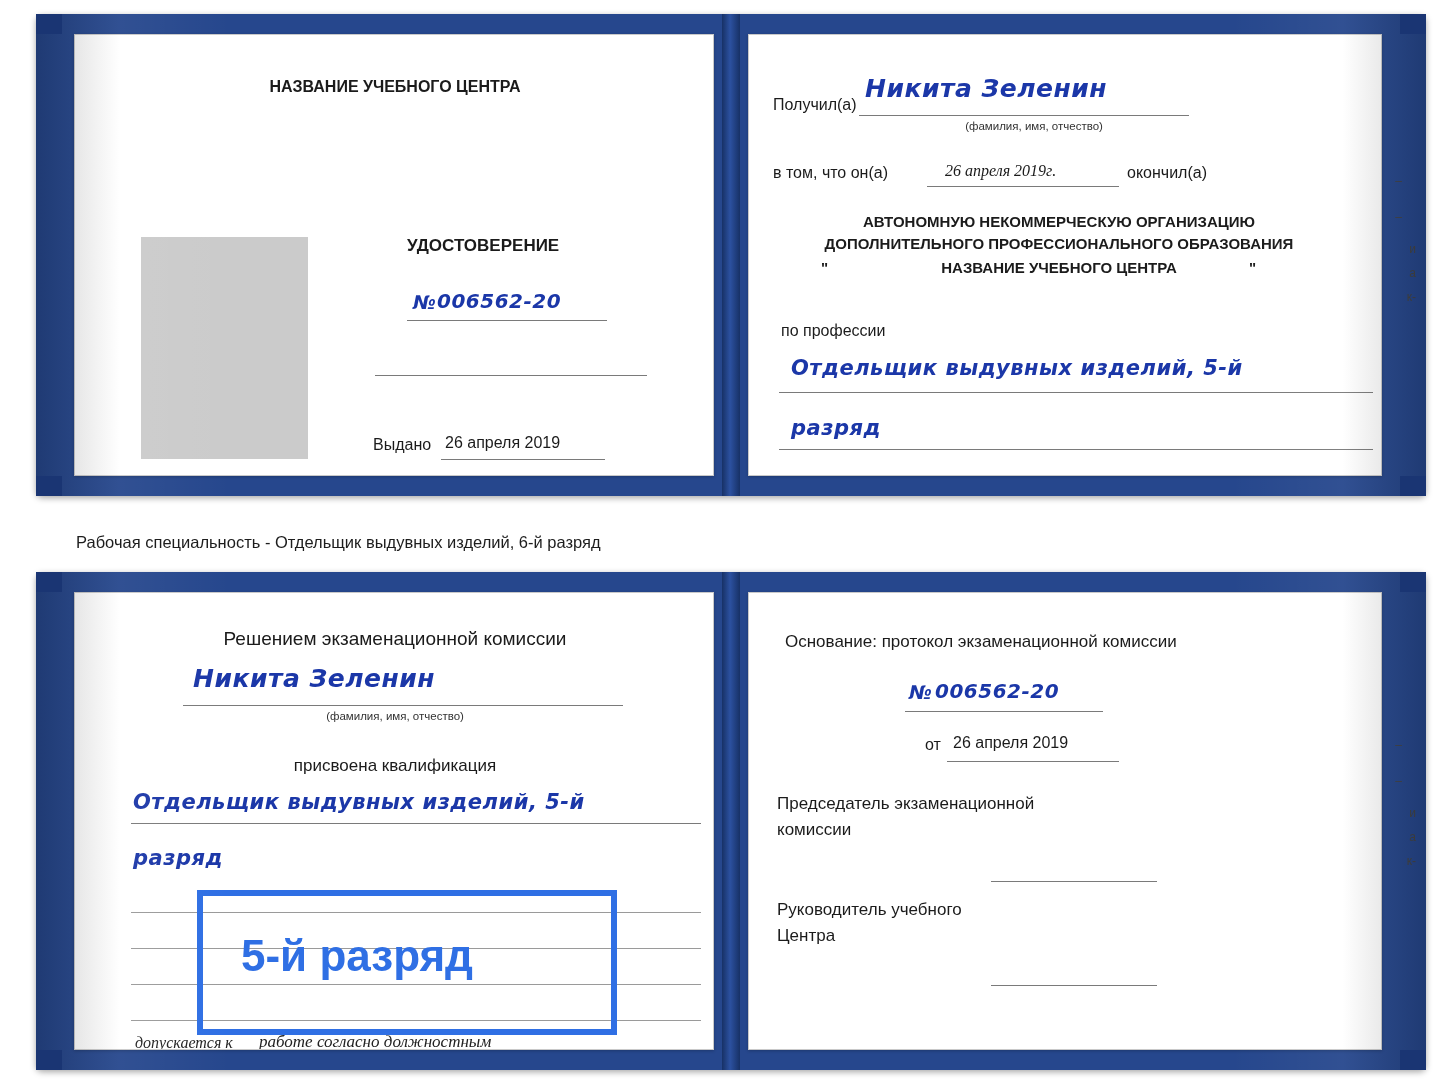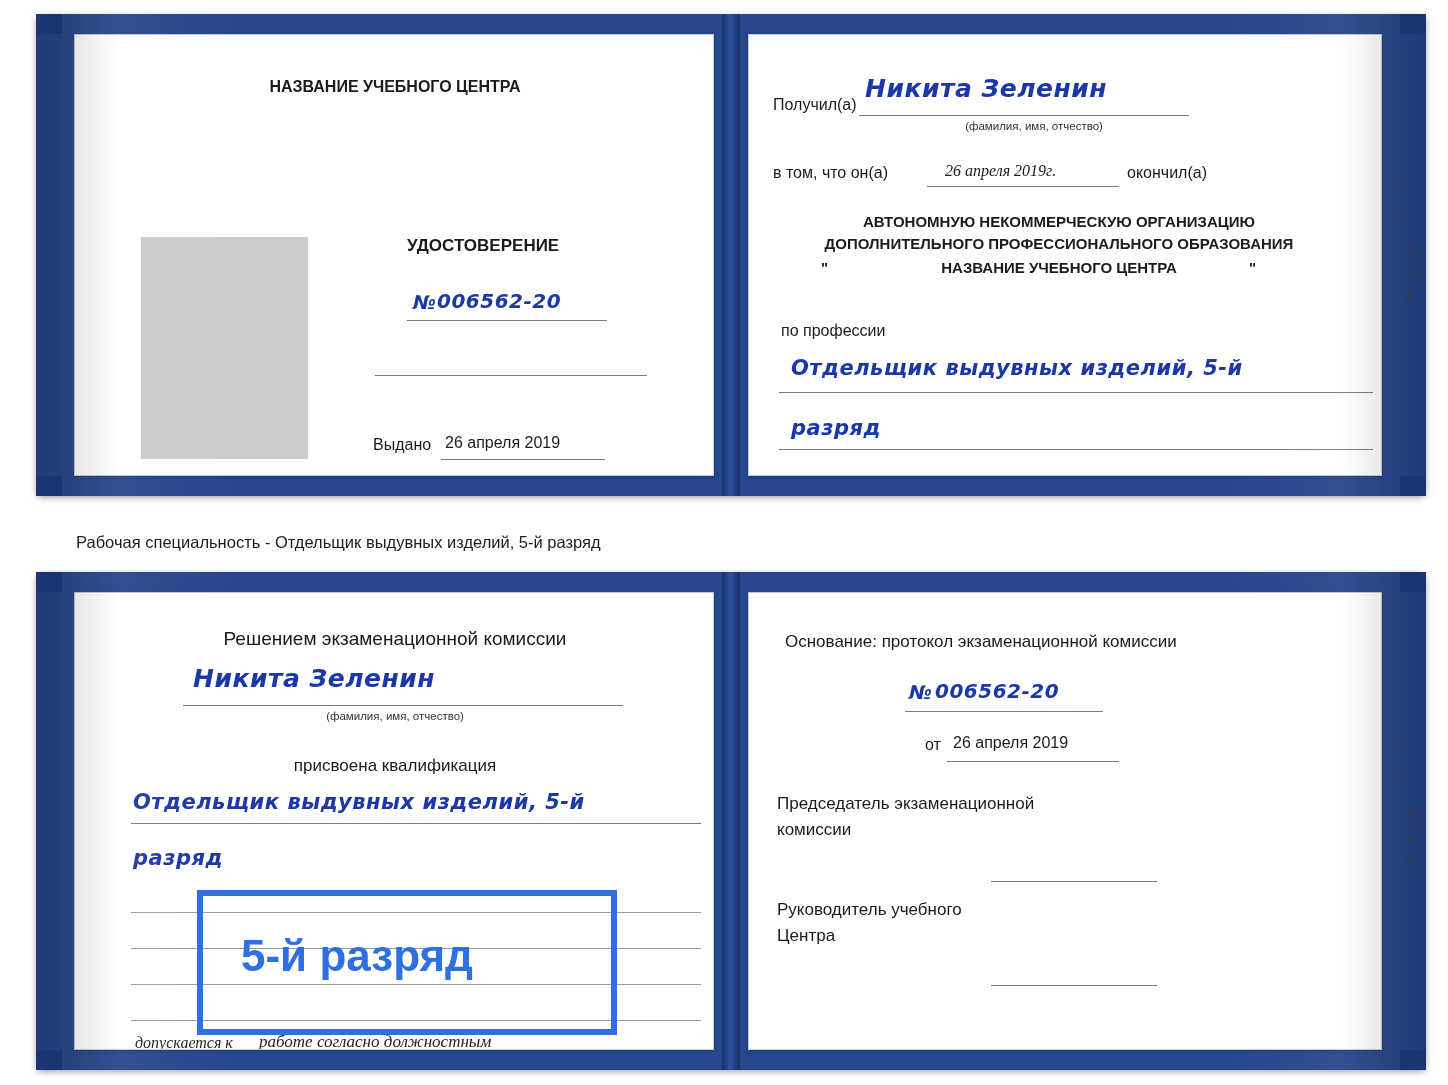--- a/index.html
+++ b/index.html
@@ -207,21 +207,21 @@
       </div>
     </div>
 
     <div class="sliver" style="right:24px; top:160px;">–</div>
     <div class="sliver" style="right:24px; top:196px;">–</div>
     <div class="sliver" style="right:10px; top:228px;">и</div>
     <div class="sliver" style="right:10px; top:252px;">а</div>
     <div class="sliver" style="right:10px; top:276px;">к-</div>
   </div>
 
-  <div class="caption">Рабочая специальность - Отдельщик выдувных изделий, 5-й разряд</div>
+  <div class="caption">Рабочая специальность - Отдельщик выдувных изделий, 6-й разряд</div>
 
   <div class="book book-bottom">
     <div class="spine" style="left:686px;"></div>
     <div class="corner-fold" style="left:0;top:0;"></div>
     <div class="corner-fold" style="right:0;top:0;"></div>
     <div class="corner-fold" style="left:0;bottom:0;"></div>
     <div class="corner-fold" style="right:0;bottom:0;"></div>
 
     <div class="leaf" style="left:38px; top:20px; width:640px; height:458px;">
       <div class="leaf-inner">

